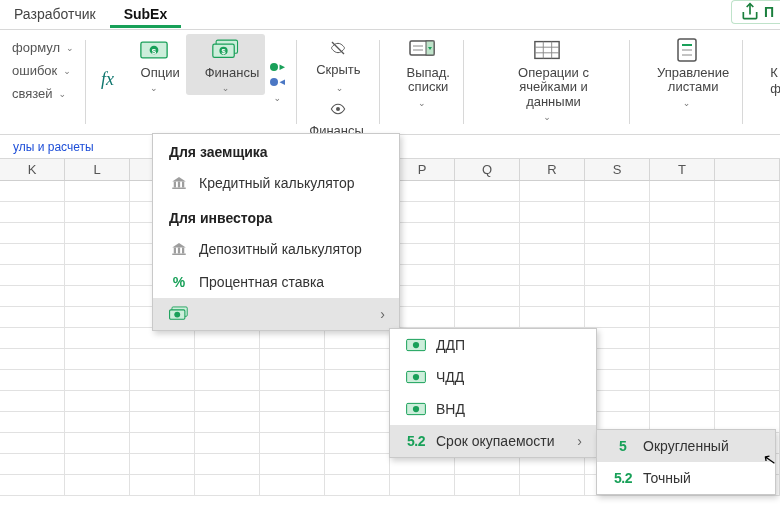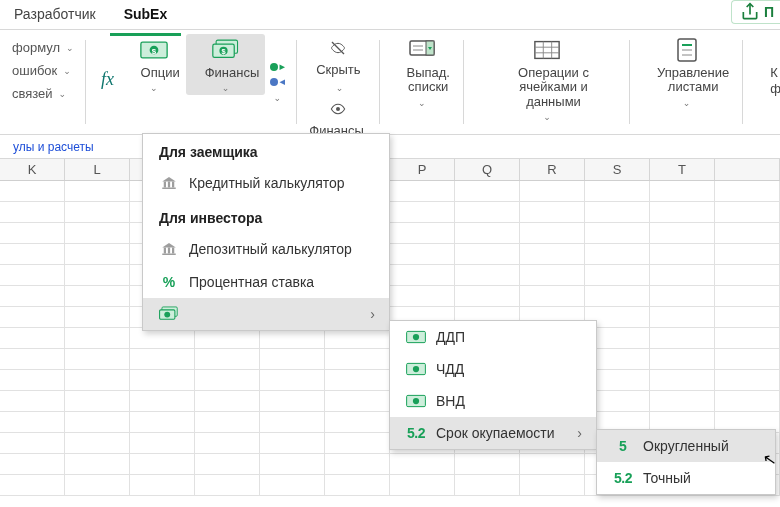--- a/index.html
+++ b/index.html
@@ -26,21 +26,21 @@
   .tab {
     padding: 6px 14px 6px 14px;
     font-size: 14px;
     color: #444;
     cursor: pointer;
   }
   .tab.active {
     font-weight: 700;
     color: #111;
     border-bottom: 3px solid #18a058;
-    padding-bottom: 11px;
+    padding-bottom: 3px;
   }
   .tab-right {
     display: flex;
     align-items: center;
     padding-right: 0px;
   }
   .share-btn {
     height: 24px;
     display: flex; align-items: center;
     padding: 0 6px 0 8px;
@@ -179,22 +179,22 @@
     padding: 8px 14px 8px 16px;
     cursor:pointer;
     position:relative;
   }
   .menu .item.hov { background:#e4e4e4; }
   .menu .item .ic { width:20px; display:flex; justify-content:center; color:#18a058;}
   .menu .item .sub-chev {
     margin-left:auto;
     font-size:14px; color:#666;
   }
-  .menu1 { left: 142px; top: 133px; width: 248px; }
-  .menu2 { left: 389px; top: 320px; width: 208px; }
+  .menu1 { left: 152px; top: 133px; width: 248px; }
+  .menu2 { left: 389px; top: 328px; width: 208px; }
   .menu3 { left: 596px; top: 429px; width: 180px; }
   
   .icon-svg { width:20px; height:20px; }
   .pct { color:#19a059; font-weight:700; }
   .fivetwo { font-weight:700; color:#7a7a7a; letter-spacing:-0.5px;}
   .five { font-weight:700; color:#7a7a7a; }
   .cursor-img {
     position:absolute;
     left: 763px; top: 450px;
     font-size: 16px;

